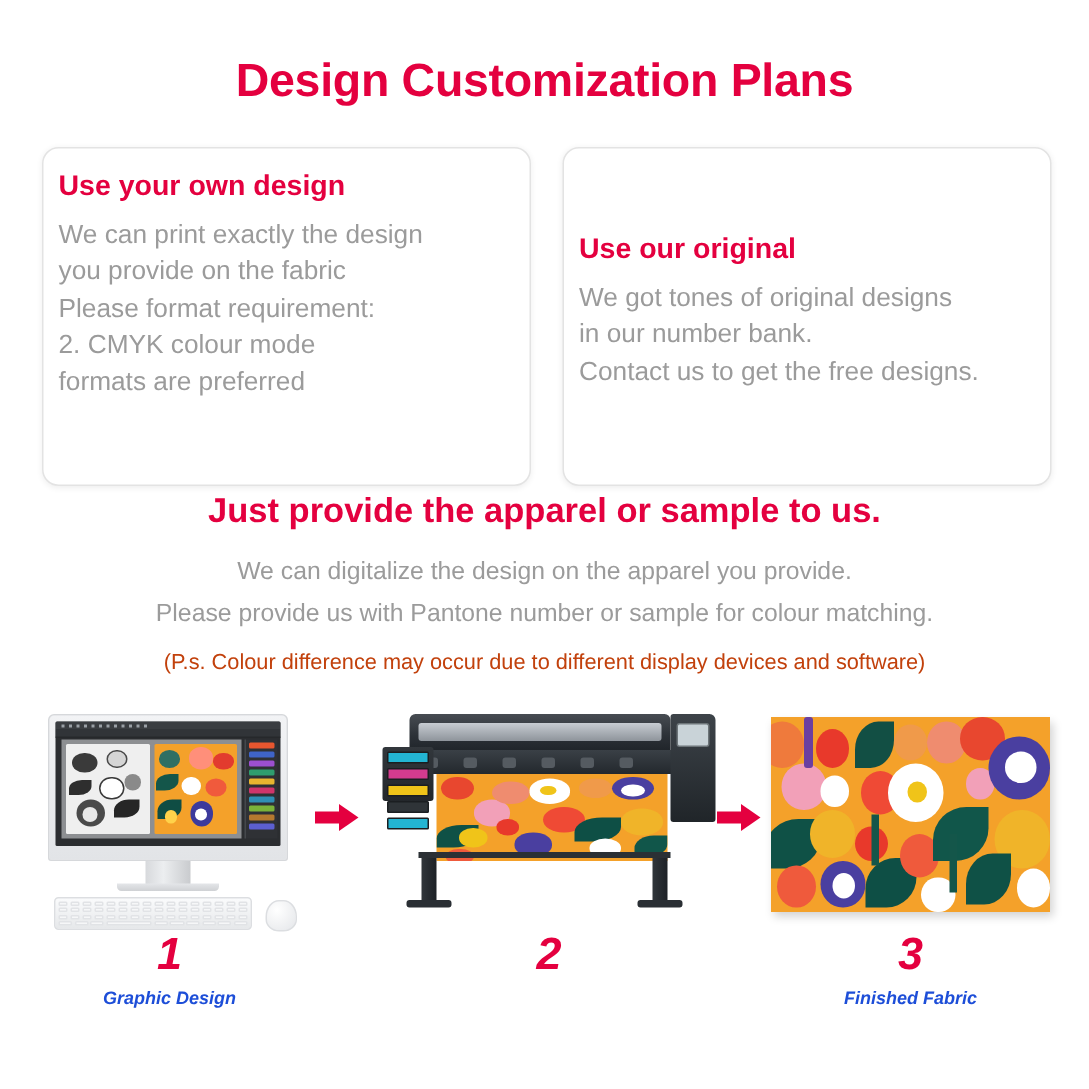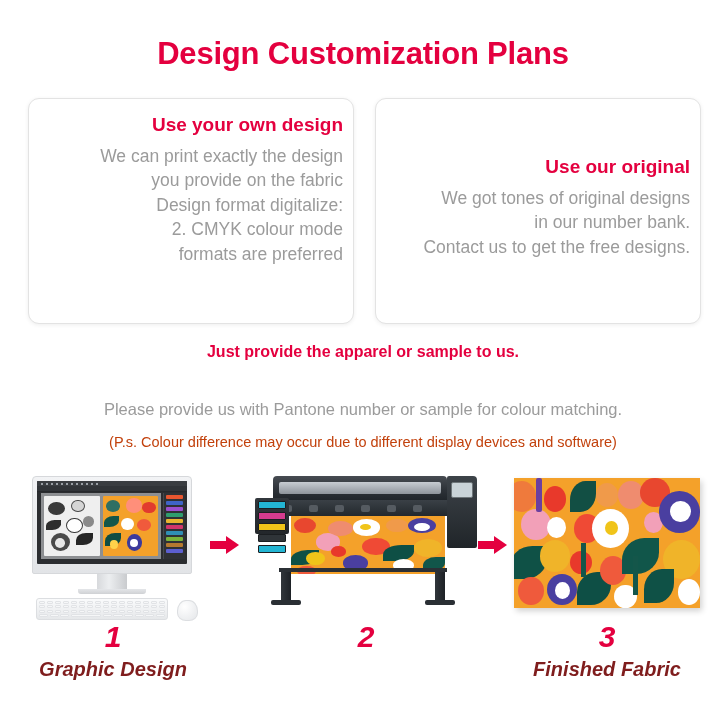--- a/index.html
+++ b/index.html
@@ -35,21 +35,21 @@
     border-radius: 11px;
     box-shadow: 0 1px 4px rgba(0,0,0,0.07);
     box-sizing: border-box;
   }
   #card-left  { left: 28px;  top: 98px; width: 326px; height: 226px; }
   #card-right { left: 375px; top: 98px; width: 326px; height: 226px; }
 
   .card-inner {
     position: absolute;
     left: 0; width: 100%;
-    text-align: right;
+    text-align: left;
     box-sizing: border-box;
     padding: 0 10px;
   }
   #card-left .card-inner  { top: 14px; }
   #card-right .card-inner { top: 56px; }
 
   .card-heading {
     font-size: 19px;
     font-weight: bold;
     color: #e4003f;
@@ -64,22 +64,22 @@
   }
   .card-body .ln { display: block; }
 
   
   .mid {
     position: absolute;
     left: 0; width: 726px;
     text-align: center;
   }
   #mid-heading {
-    top: 343px;
-    font-size: 16px;
+    top: 327px;
+    font-size: 23px;
     font-weight: bold;
     color: #e4003f;
   }
   #mid-line1 { top: 372px; font-size: 16.5px; color: #9b9b9b; }
   #mid-line2 { top: 400px; font-size: 16.5px; color: #9b9b9b; }
   #mid-note  { top: 434px; font-size: 14.5px; color: #c2410c; }
 
   
   .process-row {
     position: absolute;
@@ -259,58 +259,59 @@
   #caption-3 { left: 514px; top: 622px; width: 186px; }
   .step-number {
     font-size: 30px;
     font-weight: bold;
     font-style: italic;
     color: #e4003f;
     line-height: 1.0;
     margin-bottom: 6px;
   }
   .step-label {
-    font-size: 20px;
+    font-size: 12px;
     font-weight: bold;
     font-style: italic;
-    color: #7f1d1d;
+    color: #1d4ed8;
   }
 </style>
 </head>
 <body>
 
 <div class="page">
 
   <div class="page-title">Design Customization Plans</div>
 
   <div class="card" id="card-left">
     <div class="card-inner">
       <div class="card-heading">Use your own design</div>
       <div class="card-body">
         <span class="ln">We can print exactly the design</span>
         <span class="ln">you provide on the fabric</span>
-        <span class="ln">Design format digitalize:</span>
+        <span class="ln">Please format requirement:</span>
         <span class="ln">2. CMYK colour mode</span>
         <span class="ln">formats are preferred</span>
       </div>
     </div>
   </div>
 
   <div class="card" id="card-right">
     <div class="card-inner">
       <div class="card-heading">Use our original</div>
       <div class="card-body">
         <span class="ln">We got tones of original designs</span>
         <span class="ln">in our number bank.</span>
         <span class="ln">Contact us to get the free designs.</span>
       </div>
     </div>
   </div>
 
   <div class="mid" id="mid-heading">Just provide the apparel or sample to us.</div>
+  <div class="mid" id="mid-line1">We can digitalize the design on the apparel you provide.</div>
   <div class="mid" id="mid-line2">Please provide us with Pantone number or sample for colour matching.</div>
   <div class="mid" id="mid-note">(P.s. Colour difference may occur due to different display devices and software)</div>
 
   <div class="process-row">
 
     <div class="step-visual" id="visual-imac">
       <div class="imac-screen-outer">
         <div class="imac-screen">
           <div class="app-menubar">
             <i style="left:4px"></i>

